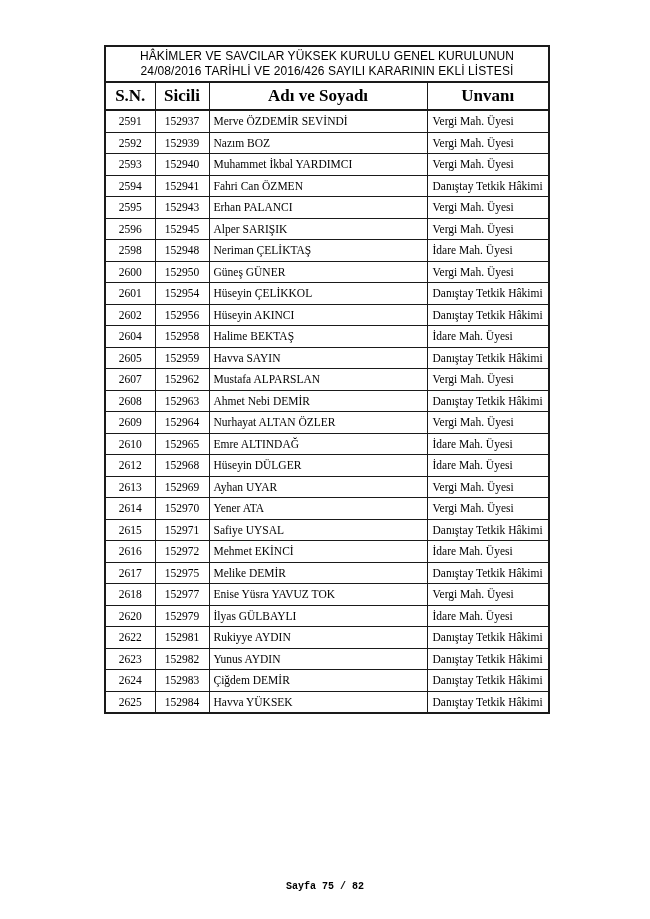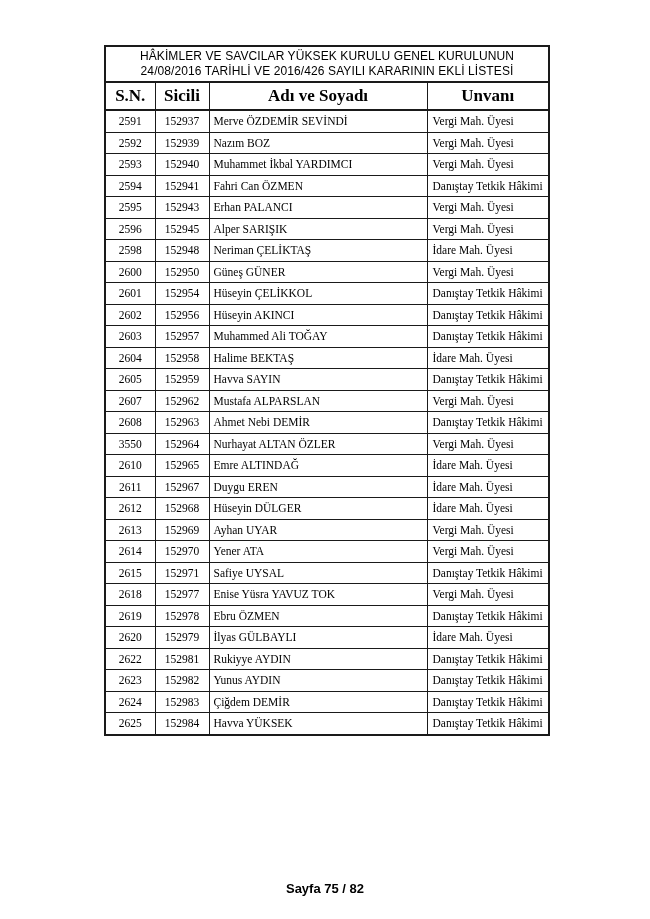--- a/index.html
+++ b/index.html
@@ -72,22 +72,22 @@
   .body-row td:first-child { border-left-width: 2px; }
   .body-row td:last-child  { border-right-width: 2px; }
   tbody tr:last-child td { border-bottom-width: 2px; }
 
   .footer {
     position: absolute;
     left: 0;
     top: 881px;
     width: 100%;
     text-align: center;
-    font-family: Liberation Sans, sans-serif;
-    font-size: 13px;
+    font-family: Liberation Mono, monospace;
+    font-size: 10px;
     font-weight: 700;
   }
 </style>
 </head>
 <body>
 
 <div class="page">
 
   <table class="doc-table">
     <colgroup>
@@ -177,26 +177,20 @@
           <td class="c-unvan">Danıştay Tetkik Hâkimi</td>
         </tr>
 
         <tr class="body-row">
           <td class="c-sn">2602</td>
           <td class="c-sicil">152956</td>
           <td class="c-name">Hüseyin AKINCI</td>
           <td class="c-unvan">Danıştay Tetkik Hâkimi</td>
         </tr>
 
-        <tr class="body-row">
-          <td class="c-sn">2603</td>
-          <td class="c-sicil">152957</td>
-          <td class="c-name">Muhammed Ali TOĞAY</td>
-          <td class="c-unvan">Danıştay Tetkik Hâkimi</td>
-        </tr>
 
         <tr class="body-row">
           <td class="c-sn">2604</td>
           <td class="c-sicil">152958</td>
           <td class="c-name">Halime BEKTAŞ</td>
           <td class="c-unvan">İdare Mah. Üyesi</td>
         </tr>
 
         <tr class="body-row">
           <td class="c-sn">2605</td>
@@ -214,39 +208,33 @@
         </tr>
 
         <tr class="body-row">
           <td class="c-sn">2608</td>
           <td class="c-sicil">152963</td>
           <td class="c-name">Ahmet Nebi DEMİR</td>
           <td class="c-unvan">Danıştay Tetkik Hâkimi</td>
         </tr>
 
         <tr class="body-row">
-          <td class="c-sn">3550</td>
+          <td class="c-sn">2609</td>
           <td class="c-sicil">152964</td>
           <td class="c-name">Nurhayat ALTAN ÖZLER</td>
           <td class="c-unvan">Vergi Mah. Üyesi</td>
         </tr>
 
         <tr class="body-row">
           <td class="c-sn">2610</td>
           <td class="c-sicil">152965</td>
           <td class="c-name">Emre ALTINDAĞ</td>
           <td class="c-unvan">İdare Mah. Üyesi</td>
         </tr>
 
-        <tr class="body-row">
-          <td class="c-sn">2611</td>
-          <td class="c-sicil">152967</td>
-          <td class="c-name">Duygu EREN</td>
-          <td class="c-unvan">İdare Mah. Üyesi</td>
-        </tr>
 
         <tr class="body-row">
           <td class="c-sn">2612</td>
           <td class="c-sicil">152968</td>
           <td class="c-name">Hüseyin DÜLGER</td>
           <td class="c-unvan">İdare Mah. Üyesi</td>
         </tr>
 
         <tr class="body-row">
           <td class="c-sn">2613</td>
@@ -262,35 +250,41 @@
           <td class="c-unvan">Vergi Mah. Üyesi</td>
         </tr>
 
         <tr class="body-row">
           <td class="c-sn">2615</td>
           <td class="c-sicil">152971</td>
           <td class="c-name">Safiye UYSAL</td>
           <td class="c-unvan">Danıştay Tetkik Hâkimi</td>
         </tr>
 
-
+        <tr class="body-row">
+          <td class="c-sn">2616</td>
+          <td class="c-sicil">152972</td>
+          <td class="c-name">Mehmet EKİNCİ</td>
+          <td class="c-unvan">İdare Mah. Üyesi</td>
+        </tr>
+
+        <tr class="body-row">
+          <td class="c-sn">2617</td>
+          <td class="c-sicil">152975</td>
+          <td class="c-name">Melike DEMİR</td>
+          <td class="c-unvan">Danıştay Tetkik Hâkimi</td>
+        </tr>
 
         <tr class="body-row">
           <td class="c-sn">2618</td>
           <td class="c-sicil">152977</td>
           <td class="c-name">Enise Yüsra YAVUZ TOK</td>
           <td class="c-unvan">Vergi Mah. Üyesi</td>
         </tr>
 
-        <tr class="body-row">
-          <td class="c-sn">2619</td>
-          <td class="c-sicil">152978</td>
-          <td class="c-name">Ebru ÖZMEN</td>
-          <td class="c-unvan">Danıştay Tetkik Hâkimi</td>
-        </tr>
 
         <tr class="body-row">
           <td class="c-sn">2620</td>
           <td class="c-sicil">152979</td>
           <td class="c-name">İlyas GÜLBAYLI</td>
           <td class="c-unvan">İdare Mah. Üyesi</td>
         </tr>
 
 
         <tr class="body-row">

